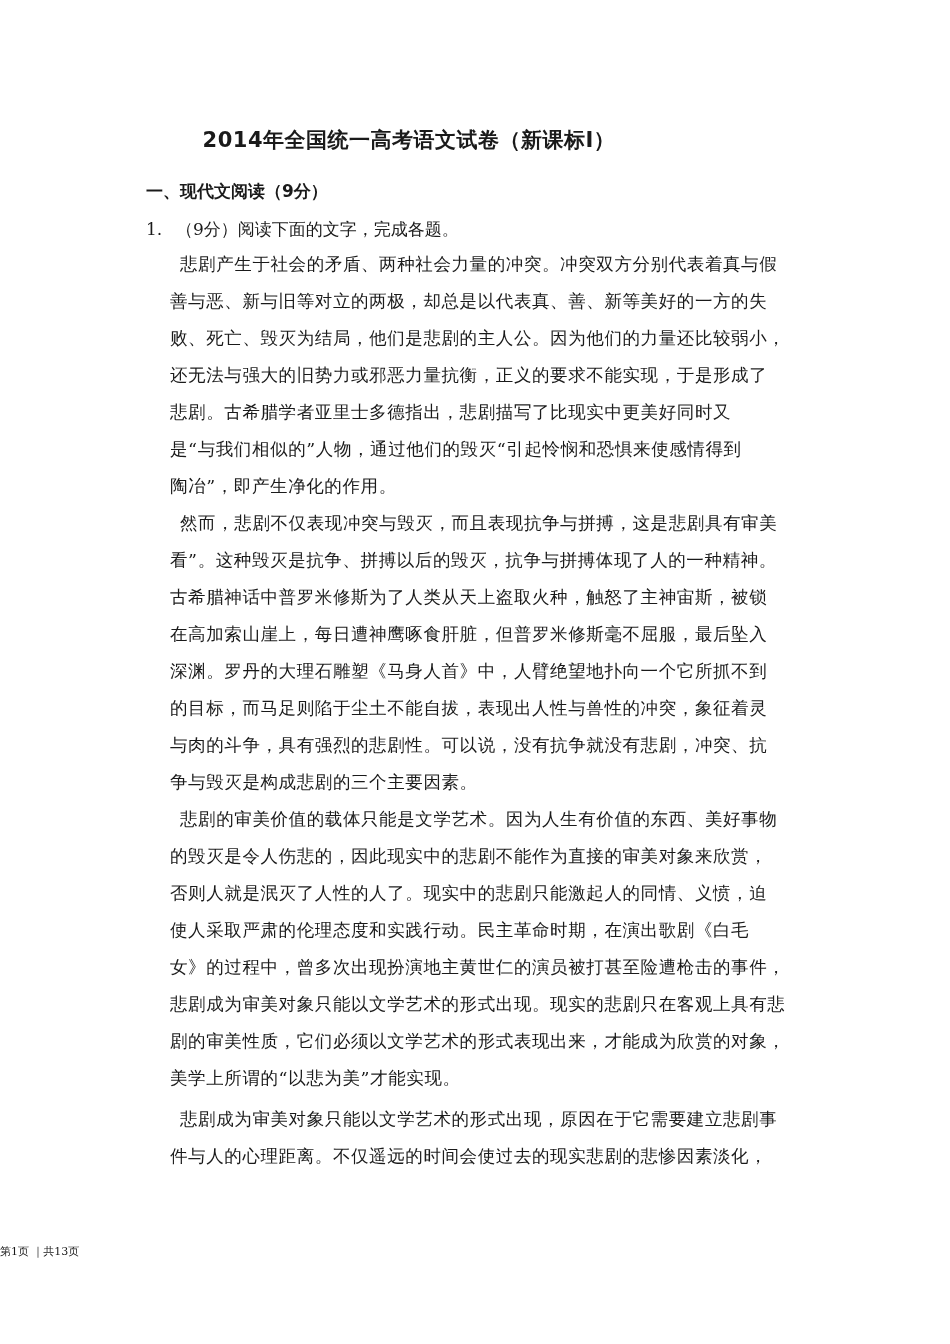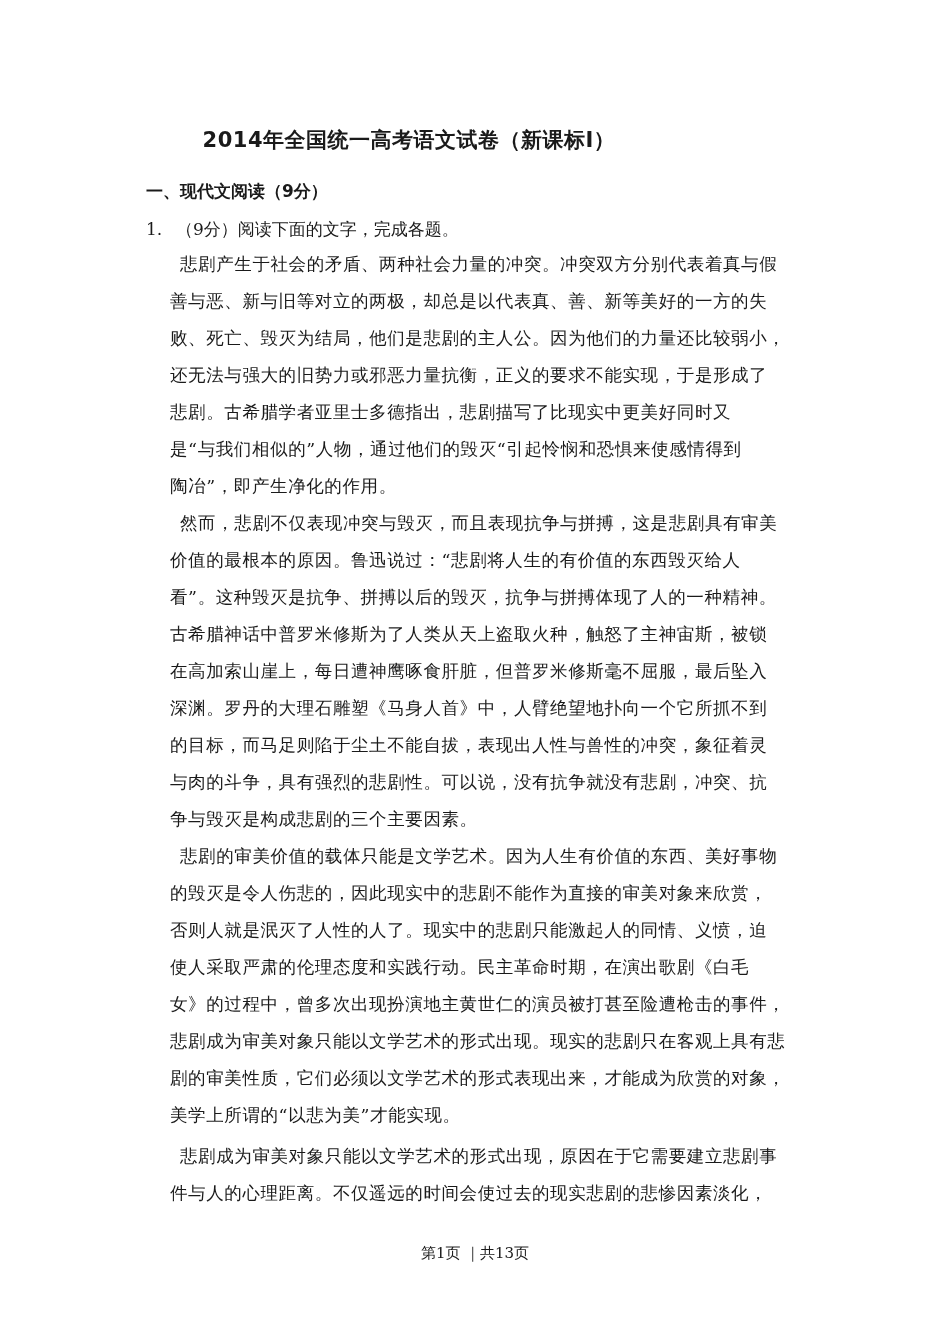--- a/index.html
+++ b/index.html
@@ -8,41 +8,40 @@
   .title { position: absolute; left: 0; width: 818px; top: 126px; text-align: center;
            font-family: "DejaVu Sans", "Liberation Sans", sans-serif; font-weight: bold; font-size: 21px; letter-spacing: 0.5px; }
   .section { position: absolute; left: 146px; top: 180px; font-family: "DejaVu Sans", "Liberation Sans", sans-serif;
              font-weight: bold; font-size: 17px; }
   .question { position: absolute; left: 146px; top: 218px; font-size: 17px; }
   .question .num { display: inline-block; width: 30px; }
   .passage { position: absolute; left: 170px; top: 250px; width: 650px; }
   .line { height: 37px; line-height: 28px; font-size: 17.5px; white-space: nowrap; letter-spacing: 0.6px; }
   .indent { padding-left: 10px; }
   .gap { height: 4px; }
-  .footer { position: absolute; left: 0; width: 950px; top: 1244px; text-align: center; font-size: 15px; }
+  .footer { position: absolute; left: 0; width: 950px; top: 1244px; font-size: 11px; }
 </style>
 </head>
 <body>
 
 <div class="title">2014年全国统一高考语文试卷（新课标Ⅰ）</div>
 <div class="section">一、现代文阅读（9分）</div>
 <div class="question">
   <span class="num">1.</span><span>（9分）阅读下面的文字，完成各题。</span>
 </div>
 
 <div class="passage">
   <div class="line indent">悲剧产生于社会的矛盾、两种社会力量的冲突。冲突双方分别代表着真与假</div>
   <div class="line">善与恶、新与旧等对立的两极，却总是以代表真、善、新等美好的一方的失</div>
   <div class="line">败、死亡、毁灭为结局，他们是悲剧的主人公。因为他们的力量还比较弱小，</div>
   <div class="line">还无法与强大的旧势力或邪恶力量抗衡，正义的要求不能实现，于是形成了</div>
   <div class="line">悲剧。古希腊学者亚里士多德指出，悲剧描写了比现实中更美好同时又</div>
   <div class="line">是“与我们相似的”人物，通过他们的毁灭“引起怜悯和恐惧来使感情得到</div>
   <div class="line">陶冶”，即产生净化的作用。</div>
   <div class="line indent">然而，悲剧不仅表现冲突与毁灭，而且表现抗争与拼搏，这是悲剧具有审美</div>
-  <div class="line">价值的最根本的原因。鲁迅说过：“悲剧将人生的有价值的东西毁灭给人</div>
   <div class="line">看”。这种毁灭是抗争、拼搏以后的毁灭，抗争与拼搏体现了人的一种精神。</div>
   <div class="line">古希腊神话中普罗米修斯为了人类从天上盗取火种，触怒了主神宙斯，被锁</div>
   <div class="line">在高加索山崖上，每日遭神鹰啄食肝脏，但普罗米修斯毫不屈服，最后坠入</div>
   <div class="line">深渊。罗丹的大理石雕塑《马身人首》中，人臂绝望地扑向一个它所抓不到</div>
   <div class="line">的目标，而马足则陷于尘土不能自拔，表现出人性与兽性的冲突，象征着灵</div>
   <div class="line">与肉的斗争，具有强烈的悲剧性。可以说，没有抗争就没有悲剧，冲突、抗</div>
   <div class="line">争与毁灭是构成悲剧的三个主要因素。</div>
   <div class="line indent">悲剧的审美价值的载体只能是文学艺术。因为人生有价值的东西、美好事物</div>
   <div class="line">的毁灭是令人伤悲的，因此现实中的悲剧不能作为直接的审美对象来欣赏，</div>
   <div class="line">否则人就是泯灭了人性的人了。现实中的悲剧只能激起人的同情、义愤，迫</div>

